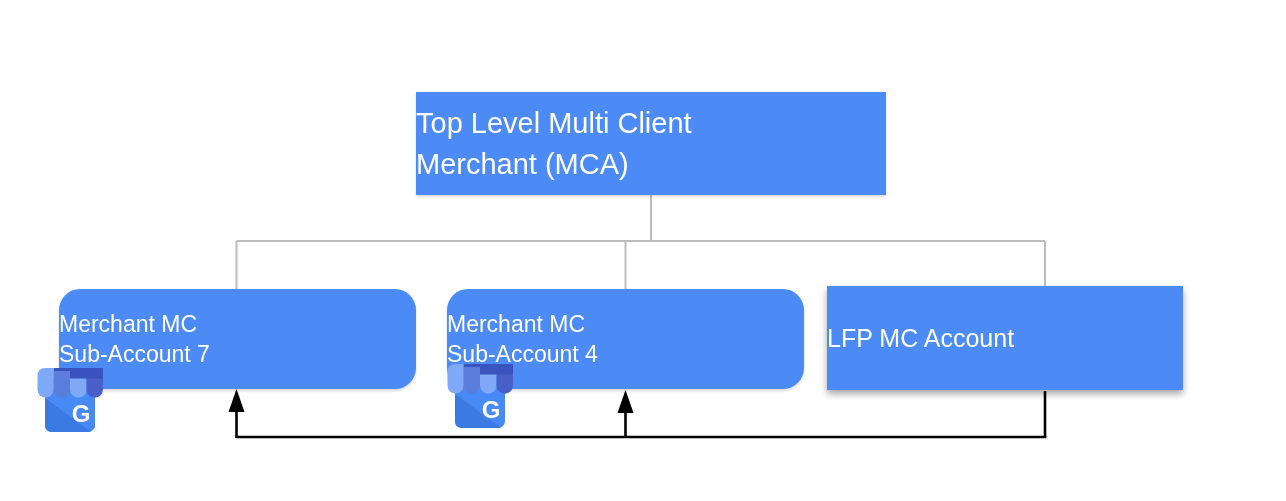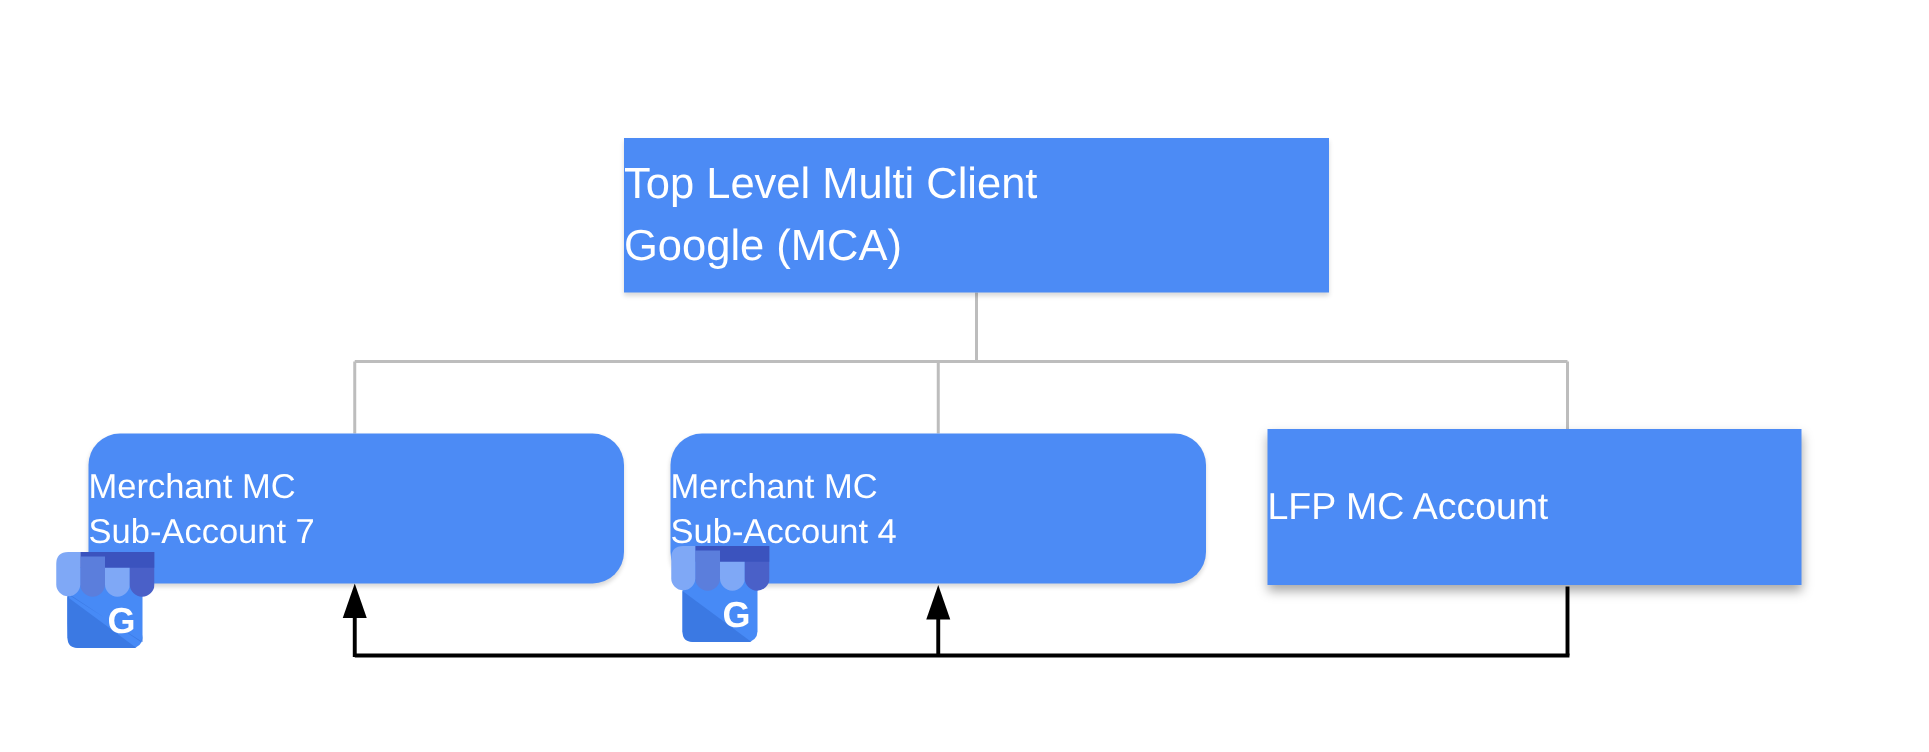--- a/index.html
+++ b/index.html
@@ -38,21 +38,21 @@
     left: 416px; top: 92px; width: 470px; height: 103px;
     font-size: 29px; line-height: 41px;
   }
   .node-sub {
     top: 289px; width: 357px; height: 100px;
     font-size: 23px; line-height: 30px; border-radius: 21px;
   }
   .node-sub1 { left: 59px; }
   .node-sub2 { left: 447px; }
   .node-lfp {
-    left: 845px; top: 286px; width: 356px; height: 104px;
+    left: 827px; top: 286px; width: 356px; height: 104px;
     box-shadow: 0 4px 7px rgba(0,0,0,0.35);
   }
   .node-lfp .line1 { font-size: 25px; line-height: 33px; }
   .node-lfp .line2 { font-size: 21px; line-height: 30px; }
   .gmb-icon {
     position: absolute;
     z-index: 3;
     width: 66px;
     height: 64px;
   }
@@ -81,21 +81,21 @@
       <path d="M625.5 438 V 410"></path>
     </g>
     <g fill="#000000" stroke="none">
       <path d="M236.5 389 L228.5 412 L244.5 412 Z"></path>
       <path d="M625.5 390 L617.5 413 L633.5 413 Z"></path>
     </g>
   </svg>
 
   <div class="node node-mca">
     <span class="line line1">Top Level Multi Client</span>
-    <span class="line line2">Google (MCA)</span>
+    <span class="line line2">Merchant (MCA)</span>
   </div>
 
   <div class="node node-sub node-sub1">
     <span class="line line1">Merchant MC</span>
     <span class="line line2">Sub-Account 7</span>
   </div>
 
   <div class="node node-sub node-sub2">
     <span class="line line1">Merchant MC</span>
     <span class="line line2">Sub-Account 4</span>

